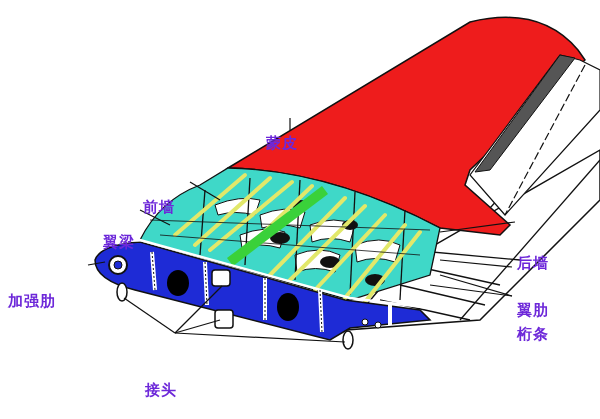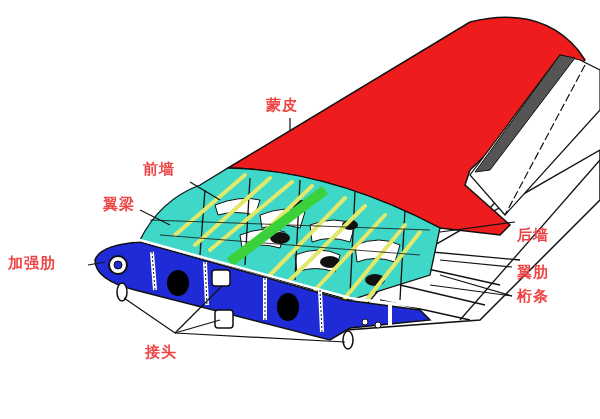--- a/index.html
+++ b/index.html
@@ -1,18 +1,18 @@
 <!DOCTYPE html>
 <html><head>
 <meta charset="utf-8">
 <style>
   html, body { margin: 0; padding: 0; background: #ffffff; }
   #stage { position: relative; width: 600px; height: 419px; overflow: hidden; background: #ffffff; font-family: "DejaVu Sans", sans-serif; }
   #stage svg { position: absolute; left: 0; top: 0; }
-  .lbl { position: absolute; font-size: 15px; font-weight: bold; color: #ef4444; white-space: nowrap; letter-spacing: 1px; line-height: 1; }
+  .lbl { position: absolute; font-size: 15px; font-weight: bold; color: #6d28d9; white-space: nowrap; letter-spacing: 1px; line-height: 1; margin-top: 38px; }
 </style>
 </head>
 <body>
 
 <div id="stage">
   <svg width="600" height="419" viewBox="0 0 600 419">
 
     <polygon points="400,265 600,150 600,200 480,320 345,330" fill="#ffffff" stroke="#111" stroke-width="1.5"></polygon>
 
     <g stroke="#111" stroke-width="1.3" fill="none">
@@ -124,17 +124,17 @@
       <line x1="175" y1="333" x2="220" y2="320"></line>
       <line x1="175" y1="333" x2="222" y2="286"></line>
       <line x1="175" y1="333" x2="345" y2="342"></line>
     </g>
   </svg>
 
   <div class="lbl" style="left:266px;top:98px;">蒙皮</div>
   <div class="lbl" style="left:143px;top:162px;">前墙</div>
   <div class="lbl" style="left:103px;top:197px;">翼梁</div>
   <div class="lbl" style="left:8px;top:256px;text-align:center;">加强肋</div>
-  <div class="lbl" style="left:517px;top:228px;">后墙</div>
+  <div class="lbl" style="left:517px;top:218px;">后墙</div>
   <div class="lbl" style="left:517px;top:265px;">翼肋</div>
   <div class="lbl" style="left:517px;top:289px;font-family:Liberation Serif, serif;">桁条</div>
   <div class="lbl" style="left:145px;top:345px;">接头</div>
 </div>
 
 </body></html>

